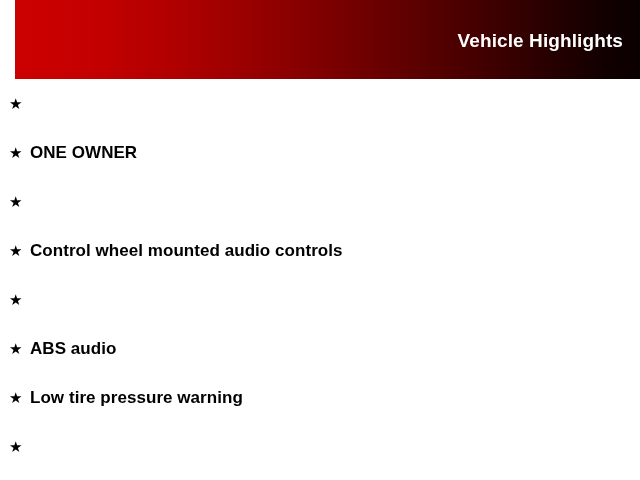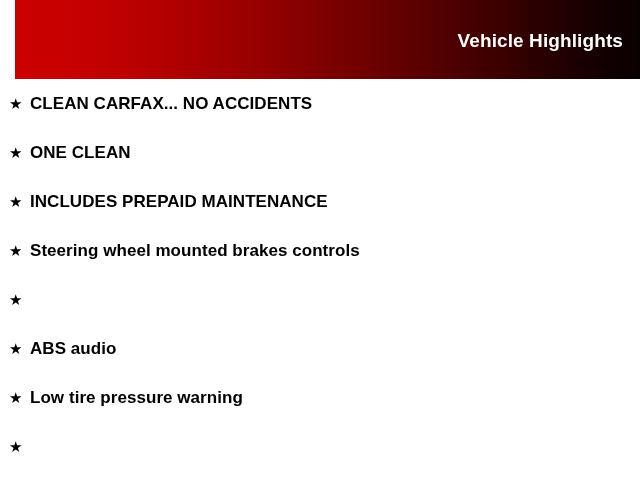--- a/index.html
+++ b/index.html
@@ -101,36 +101,34 @@
 <div id="page">
 
   <div id="header-banner">
     <div id="header-title">Vehicle Highlights</div>
   </div>
 
   <ul id="highlights-list">
 
     <li class="highlight-row">
       <span class="star-icon">★</span>
-      <span class="highlight-label">CLEAN CARFAX... NO ACCIDENTS</span>
     </li>
 
     <li class="highlight-row">
       <span class="star-icon">★</span>
-      <span class="highlight-label">ONE CLEAN</span>
+      <span class="highlight-label">ONE OWNER</span>
     </li>
 
     <li class="highlight-row">
       <span class="star-icon">★</span>
-      <span class="highlight-label">INCLUDES PREPAID MAINTENANCE</span>
     </li>
 
     <li class="highlight-row">
       <span class="star-icon">★</span>
-      <span class="highlight-label">Steering wheel mounted brakes controls</span>
+      <span class="highlight-label">Control wheel mounted audio controls</span>
     </li>
 
     <li class="highlight-row">
       <span class="star-icon">★</span>
     </li>
 
     <li class="highlight-row">
       <span class="star-icon">★</span>
       <span class="highlight-label">ABS audio</span>
     </li>

